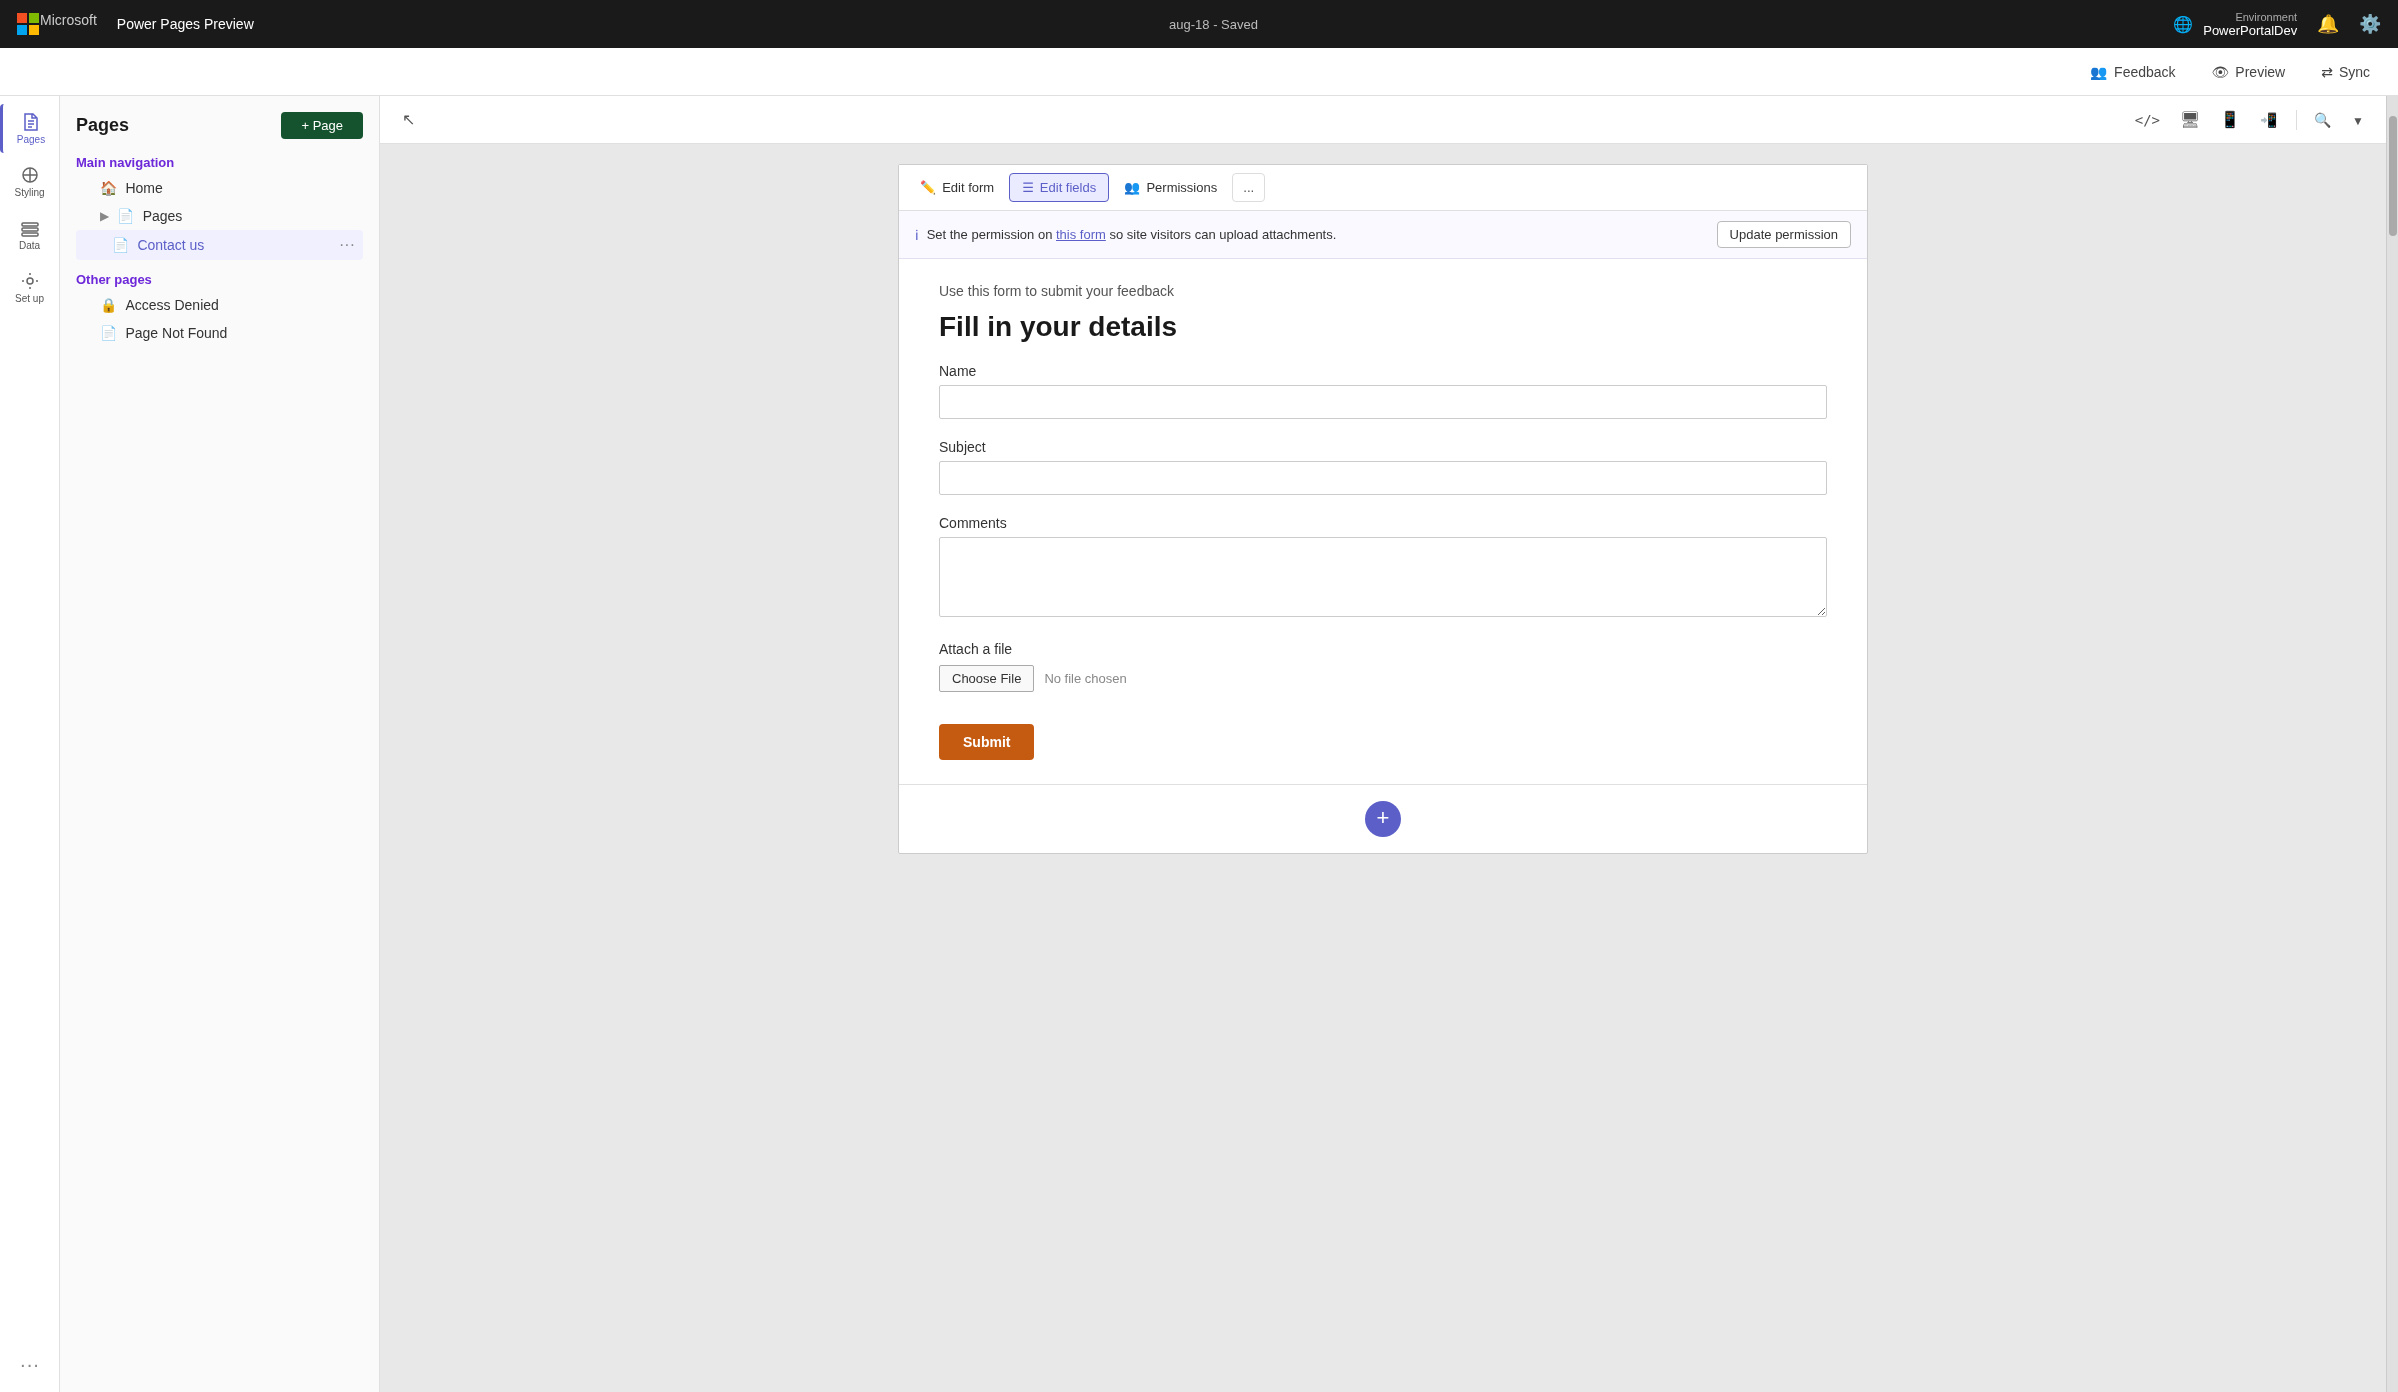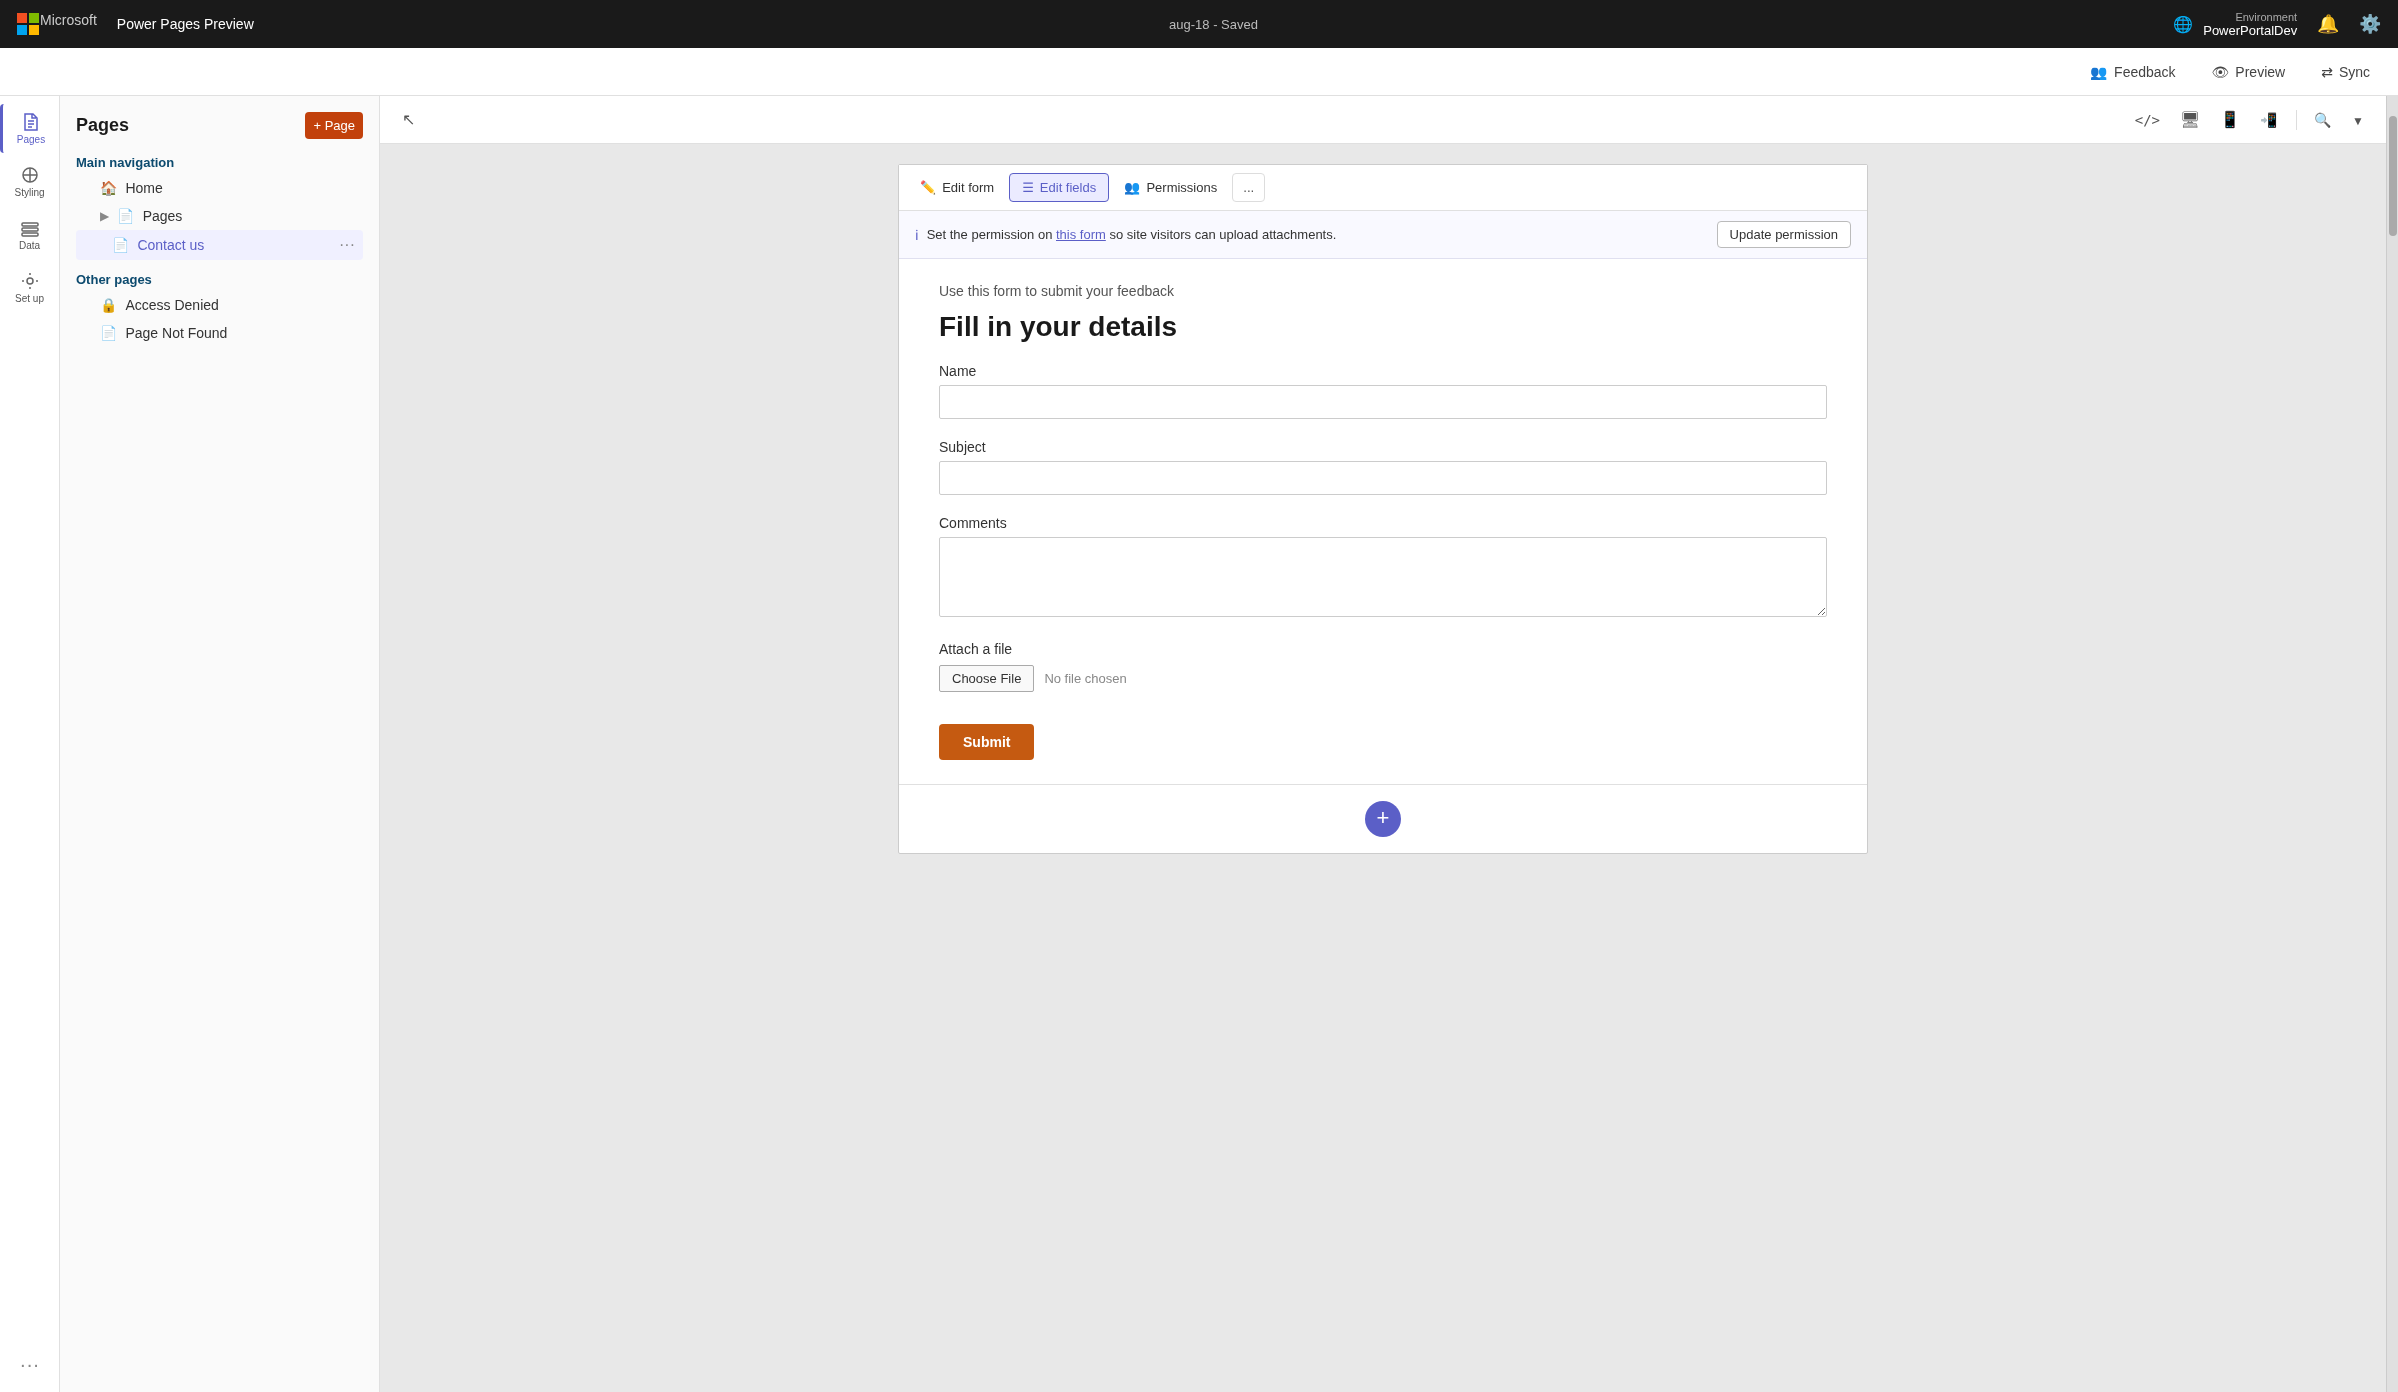--- a/index.html
+++ b/index.html
@@ -76,33 +76,33 @@
       flex-shrink: 0;
     }
     .pages-panel-header {
       display: flex;
       align-items: center;
       justify-content: space-between;
       padding: 16px 16px 8px;
     }
     .pages-panel-title { font-size: 18px; font-weight: 600; color: #1a1a1a; }
     .add-page-btn {
-      background: #c2410c;
+      background: #14532d;
       color: white;
       border: none;
       border-radius: 4px;
-      padding: 6px 8px;
+      padding: 6px 20px;
       font-size: 13px;
       cursor: pointer;
       display: flex;
       align-items: center;
       gap: 4px;
     }
     .nav-section { padding: 8px 16px 4px; }
-    .nav-section-title { font-size: 13px; font-weight: 600; color: #0c4a6e; margin-bottom: 4px; }
+    .nav-section-title { font-size: 13px; font-weight: 600; color: #6d28d9; margin-bottom: 4px; }
     .nav-item {
       display: flex;
       align-items: center;
       gap: 8px;
       padding: 6px 8px 6px 24px;
       cursor: pointer;
       border-radius: 4px;
       font-size: 14px;
       color: #333;
     }

